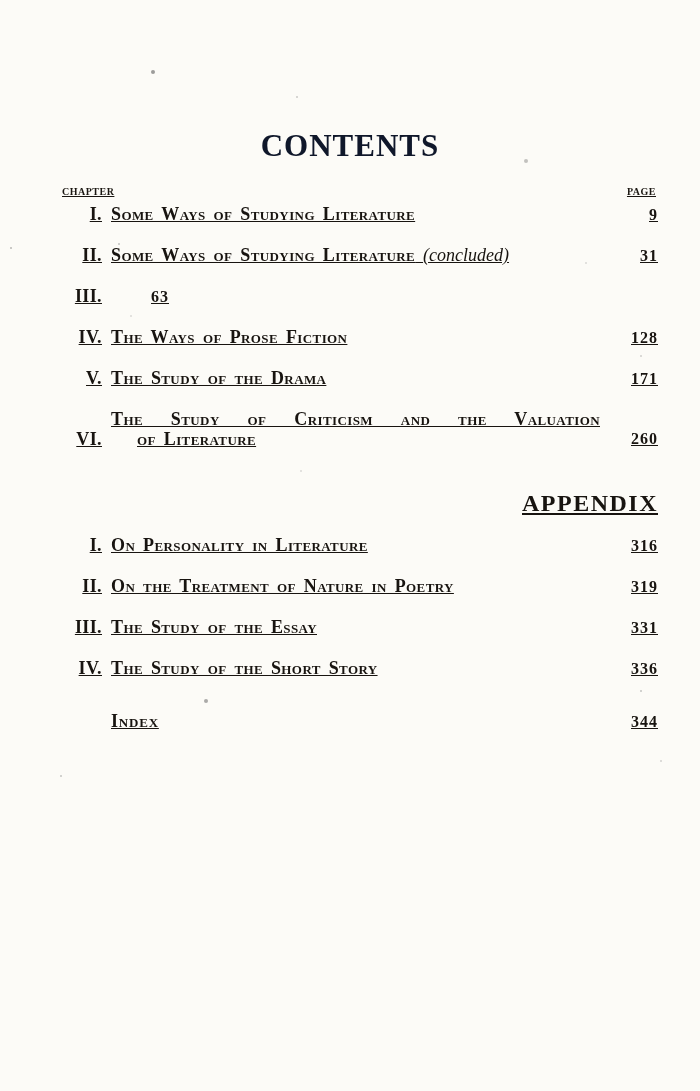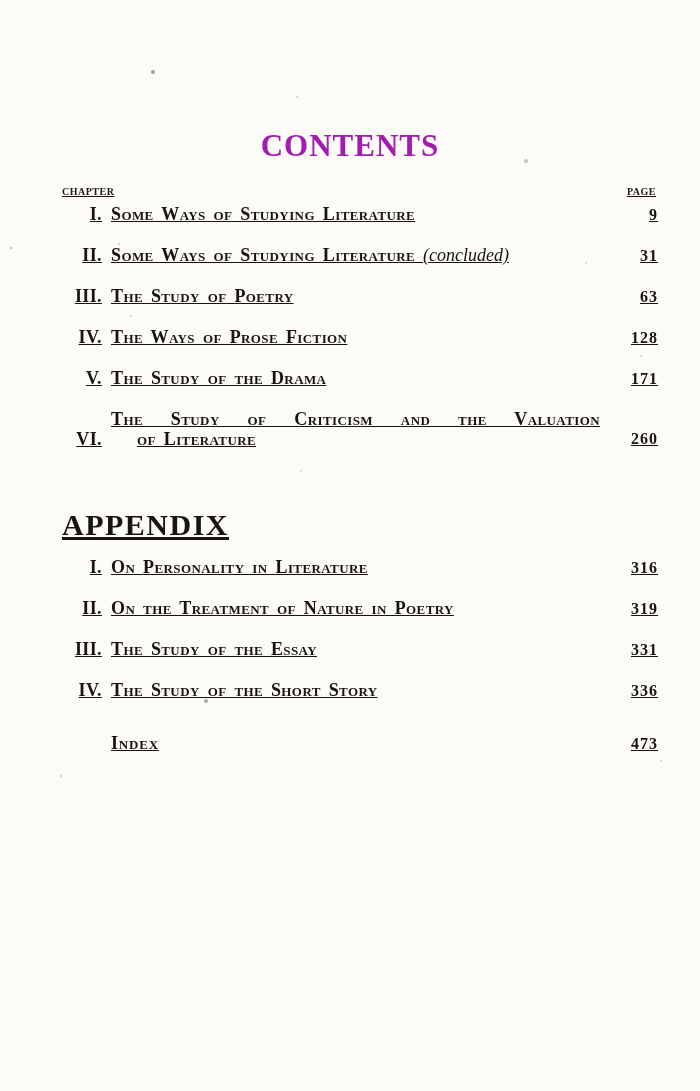--- a/index.html
+++ b/index.html
@@ -42,21 +42,21 @@
     pointer-events: none;
   }
   .page-title {
     margin: 0;
     padding-top: 130px;
     text-align: center;
     font-size: 31px;
     line-height: 32px;
     font-weight: 700;
     letter-spacing: 1px;
-    color: #a21caf;
+    color: #0f172a;
   }
   .toc {
     margin-left: 62px;
     width: 596px;
     text-decoration: underline;
   }
   .toc-header {
     margin-top: 24px;
     display: flex;
     justify-content: space-between;
@@ -105,23 +105,23 @@
   .two-line .entry-title .line1 {
     display: block;
     text-align: justify;
     text-align-last: justify;
   }
   .two-line .entry-title .line2 {
     display: block;
     padding-left: 26px;
   }
   .appendix-heading {
-    margin: 64px 0 0 0;
-    text-align: left;
-    font-size: 30px;
+    margin: 42px 0 0 0;
+    text-align: right;
+    font-size: 24px;
     line-height: 24px;
     font-weight: 700;
     letter-spacing: 1.5px;
   }
   .appendix .row.first { margin-top: 20px; }
   .index-row { margin-top: 32px; }
   .index-row .entry-title { letter-spacing: 0.8px; }
 </style>
 </head>
 <body>
@@ -144,21 +144,20 @@
     </div>
 
     <div class="row">
       <span class="numeral">II.</span>
       <span class="entry-title"><span>Some Ways of Studying Literature</span> <span class="suffix">(concluded)</span></span>
       <span class="pageno">31</span>
     </div>
 
     <div class="row">
       <span class="numeral">III.</span>
-      <span class="entry-title">The Study of Poetry</span>
       <span class="pageno">63</span>
     </div>
 
     <div class="row">
       <span class="numeral">IV.</span>
       <span class="entry-title">The Ways of Prose Fiction</span>
       <span class="pageno">128</span>
     </div>
 
     <div class="row">
@@ -200,17 +199,17 @@
       <div class="row">
         <span class="numeral">IV.</span>
         <span class="entry-title">The Study of the Short Story</span>
         <span class="pageno">336</span>
       </div>
     </div>
 
     <div class="row index-row">
       <span class="numeral"></span>
       <span class="entry-title">Index</span>
-      <span class="pageno">473</span>
+      <span class="pageno">344</span>
     </div>
 
   </div>
 </div>
 
 </body></html>

